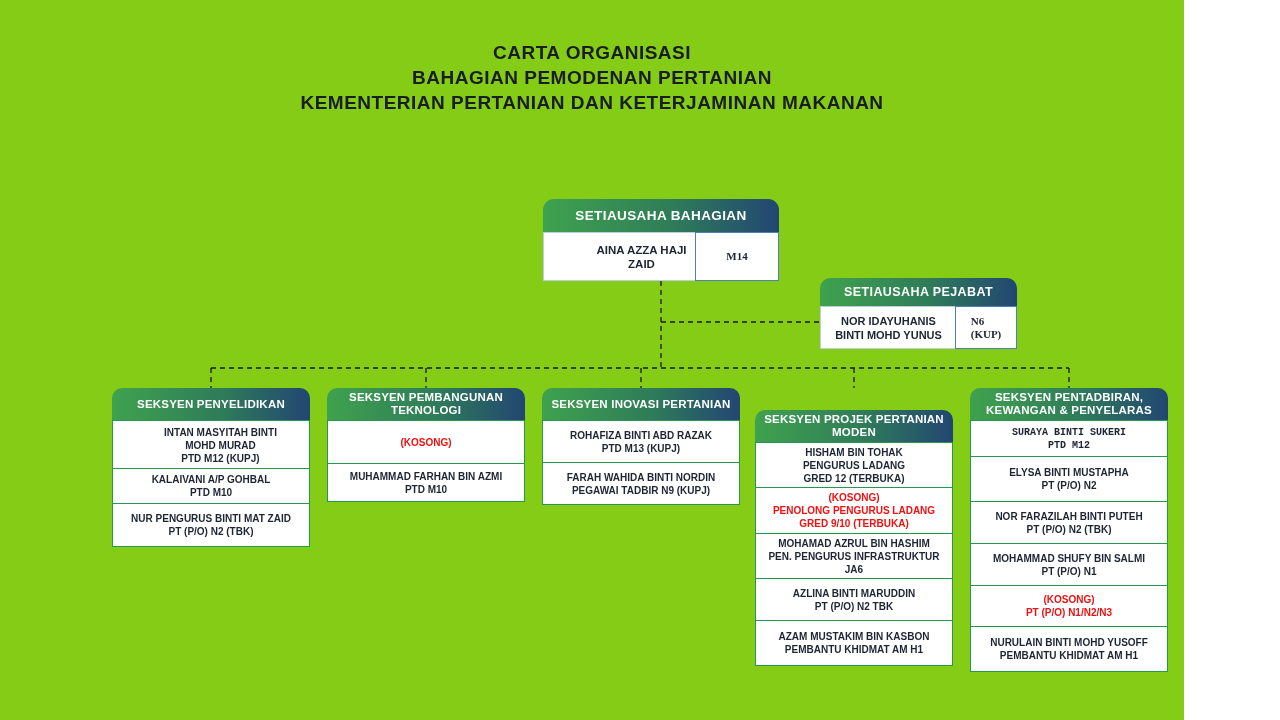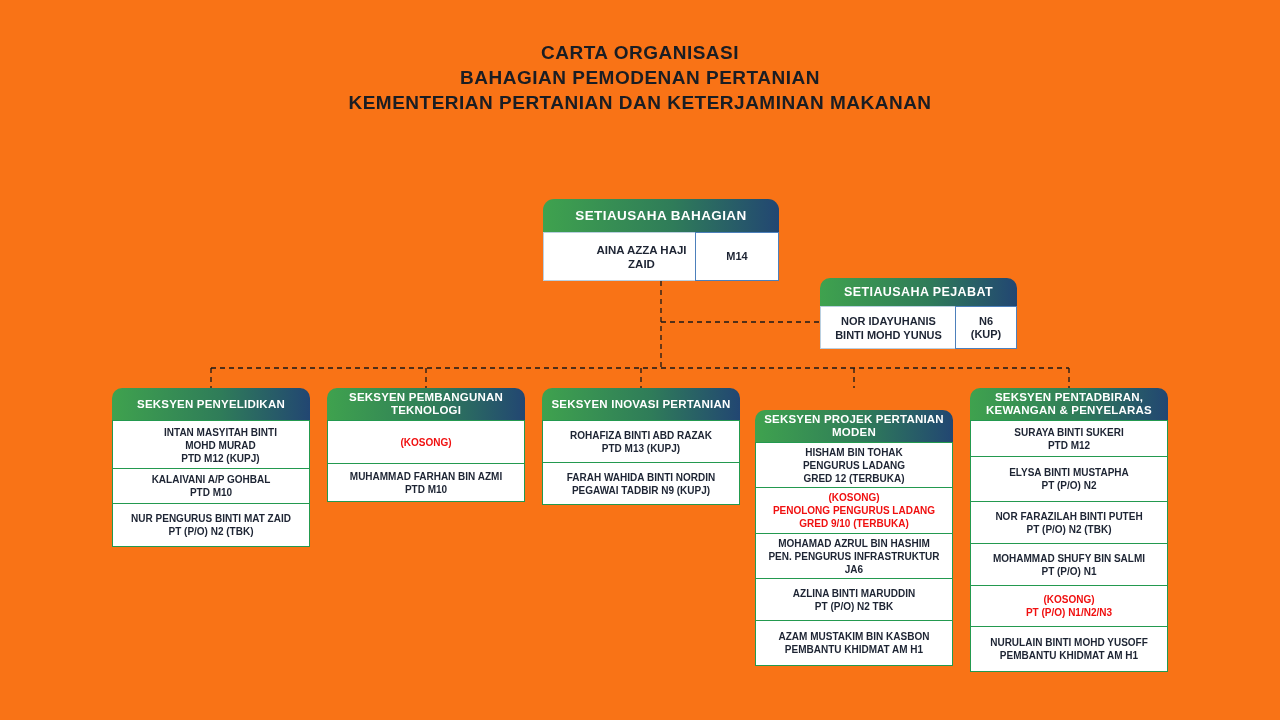--- a/index.html
+++ b/index.html
@@ -1,38 +1,38 @@
 <!DOCTYPE html>
 <html><head>
 <meta charset="utf-8">
 <style>
   html,body{margin:0;padding:0;background:#ffffff;}
   .canvas{
-    position:relative;width:1280px;height:720px;background:#f97316;overflow:hidden;
+    position:relative;width:1184px;height:720px;background:#84cc16;overflow:hidden;
     font-family:"Liberation Sans", sans-serif;
     --gradient-start:#3FA24E; --gradient-mid:#2F7C59; --gradient-end:#224672;
     --cell-border-green:#23994F; --grade-border-blue:#4D80BB; --body-border-light:#B9CFE0;
     --text-dark:#1D2433; --vacant-red:#F01010; --title-color:#1A1D23; --connector:#1a1a1a;
   }
   .title{position:absolute;top:40px;left:0;width:100%;text-align:center;color:var(--title-color);
     font-weight:bold;font-size:19px;line-height:25px;letter-spacing:.5px;}
   .connectors{position:absolute;left:0;top:0;width:1280px;height:720px;pointer-events:none;}
   .connectors path{stroke:var(--connector);stroke-width:1.3;stroke-dasharray:5 4;fill:none;}
 
   .org-box{position:absolute;}
   .box-header{
     background:linear-gradient(90deg,var(--gradient-start) 0%,var(--gradient-mid) 55%,var(--gradient-end) 100%);
     color:#fff;font-weight:bold;text-align:center;display:flex;align-items:center;justify-content:center;
     border-radius:11px 11px 0 0;letter-spacing:.4px;padding:0 6px;box-sizing:border-box;}
   .box-body{display:flex;background:#fff;border:1px solid var(--body-border-light);box-sizing:border-box;}
   .name-cell{flex:1;display:flex;align-items:center;justify-content:center;text-align:center;
     font-weight:bold;color:var(--text-dark);padding:2px 6px;white-space:pre-line;line-height:14px;}
-  .grade-cell{display:flex;align-items:center;justify-content:center;text-align:center;font-weight:bold;
+  .grade-cell{display:flex;align-items:center;justify-content:center;font-weight:bold;
     color:var(--text-dark);border:1.5px solid var(--grade-border-blue);box-sizing:border-box;
-    margin:-1px;white-space:pre-line;line-height:13px;}
+    margin:-1px;white-space:pre-line;line-height:13px;font-family:Liberation Serif, serif;}
 
   .top-box{left:543px;top:199px;width:236px;}
   .top-box .box-header{height:33px;font-size:13.5px;}
   .top-box .box-body{height:49px;padding-left:43px;}
   .top-box .name-cell{font-size:11.5px;}
   .top-box .grade-cell{width:84px;font-size:11px;}
 
   .office-box{left:820px;top:278px;width:197px;}
   .office-box .box-header{height:28px;font-size:12.5px;border-radius:10px 10px 0 0;}
   .office-box .box-body{height:43px;}
@@ -150,21 +150,21 @@
           <div class="m-name">AZLINA BINTI MARUDDIN</div>
           <div class="m-grade">PT (P/O) N2 TBK</div>
         </div>
         <div class="member" style="min-height: 46px;">
           <div class="m-name">AZAM MUSTAKIM BIN KASBON</div>
           <div class="m-grade">PEMBANTU KHIDMAT AM H1</div>
         </div>
       </div>
       <div class="section" style="left: 970px; top: 388px; width: 198px;">
         <div class="sec-header">SEKSYEN PENTADBIRAN, KEWANGAN &amp; PENYELARAS</div>
-        <div class="member" style="min-height: 38px;">
+        <div class="member" style="min-height: 38px; font-family: Liberation Mono, monospace;">
           <div class="m-name">SURAYA BINTI SUKERI</div>
           <div class="m-grade">PTD M12</div>
         </div>
         <div class="member" style="min-height: 46px;">
           <div class="m-name">ELYSA BINTI MUSTAPHA</div>
           <div class="m-grade">PT (P/O) N2</div>
         </div>
         <div class="member" style="min-height: 44px;">
           <div class="m-name">NOR FARAZILAH BINTI PUTEH</div>
           <div class="m-grade">PT (P/O) N2 (TBK)</div>

